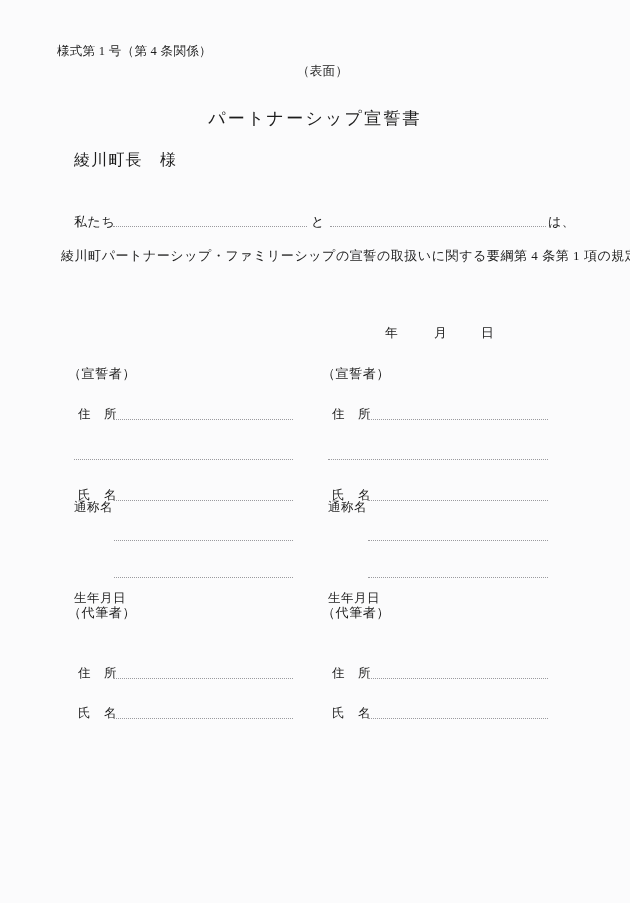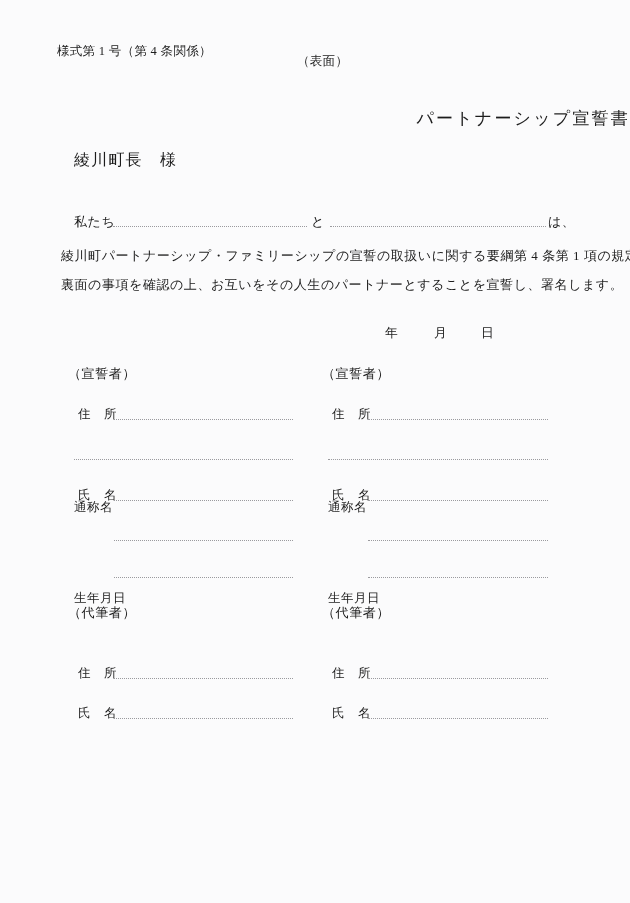--- a/index.html
+++ b/index.html
@@ -35,30 +35,30 @@
   }
   
   #form-no {
     left: 57px;
     top: 25px;
     font-size: 12.5px;
     letter-spacing: 0.3px;
   }
   #side-label {
     left: 297px;
-    top: 35px;
+    top: 45px;
     font-size: 12.5px;
     letter-spacing: 0.3px;
   }
   
   #doc-title {
     left: 0;
     top: 90px;
     width: 630px;
-    text-align: right;
+    text-align: center;
     font-size: 17px;
     letter-spacing: 2.2px;
     white-space: nowrap;
   }
   
   #addressee {
     left: 74px;
     top: 132px;
     font-size: 16px;
     letter-spacing: 1.2px;
@@ -156,21 +156,20 @@
   <div class="body-line" id="body-l1-a">私たち</div>
   <div class="dots" id="blank-partner-1"></div>
 
   <div class="body-line" id="body-l1-b">と</div>
   <div class="dots" id="blank-partner-2"></div>
 
   <div class="body-line" id="body-l1-c">は、</div>
 
   <div class="body-line" id="body-l2">綾川町パートナーシップ・ファミリーシップの宣誓の取扱いに関する要綱第 4 条第 1 項の規定に基づき、</div>
 
-  <div class="body-line" id="body-l3">裏面の事項を確認の上、お互いをその人生のパートナーとすることを宣誓し、署名します。</div>
 
   <div class="date-part" id="date-year">年</div>
   <div class="date-part" id="date-month">月</div>
   <div class="date-part" id="date-day">日</div>
 
   <div class="col-l">
 
     <div class="blk-heading row-head">（宣誓者）</div>
 
     <div class="fld-label row-addr">住　所</div>

